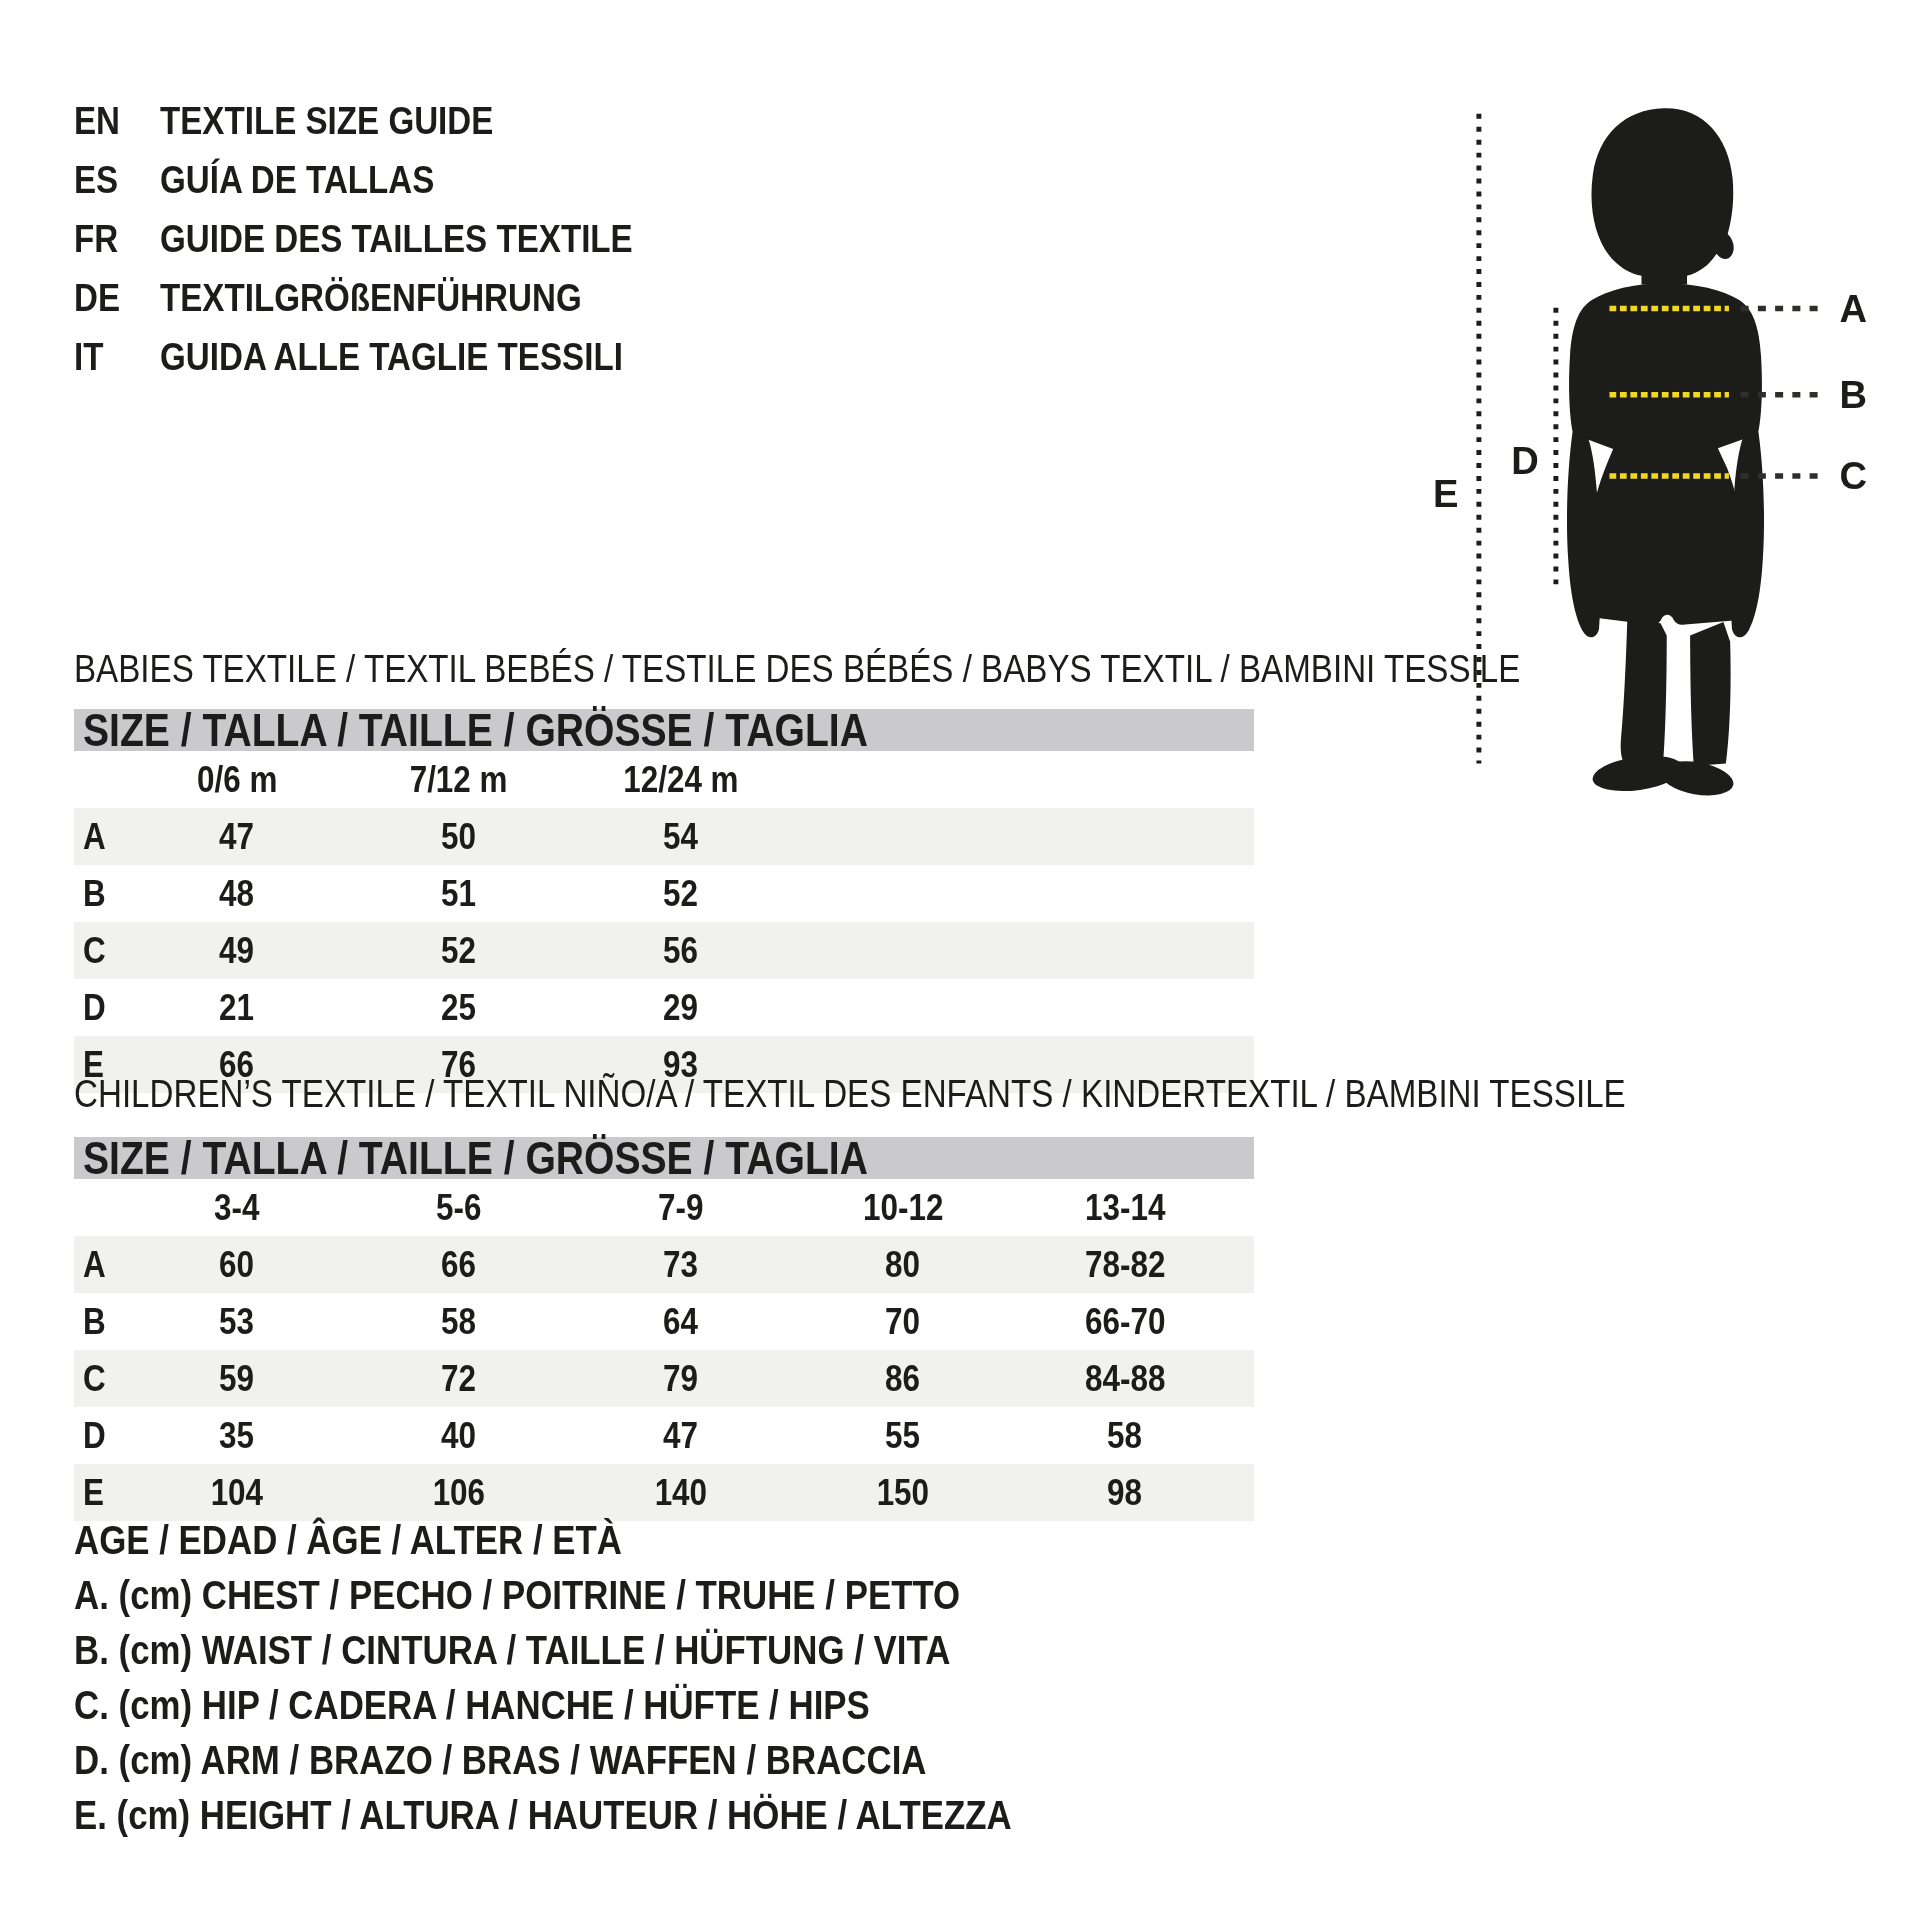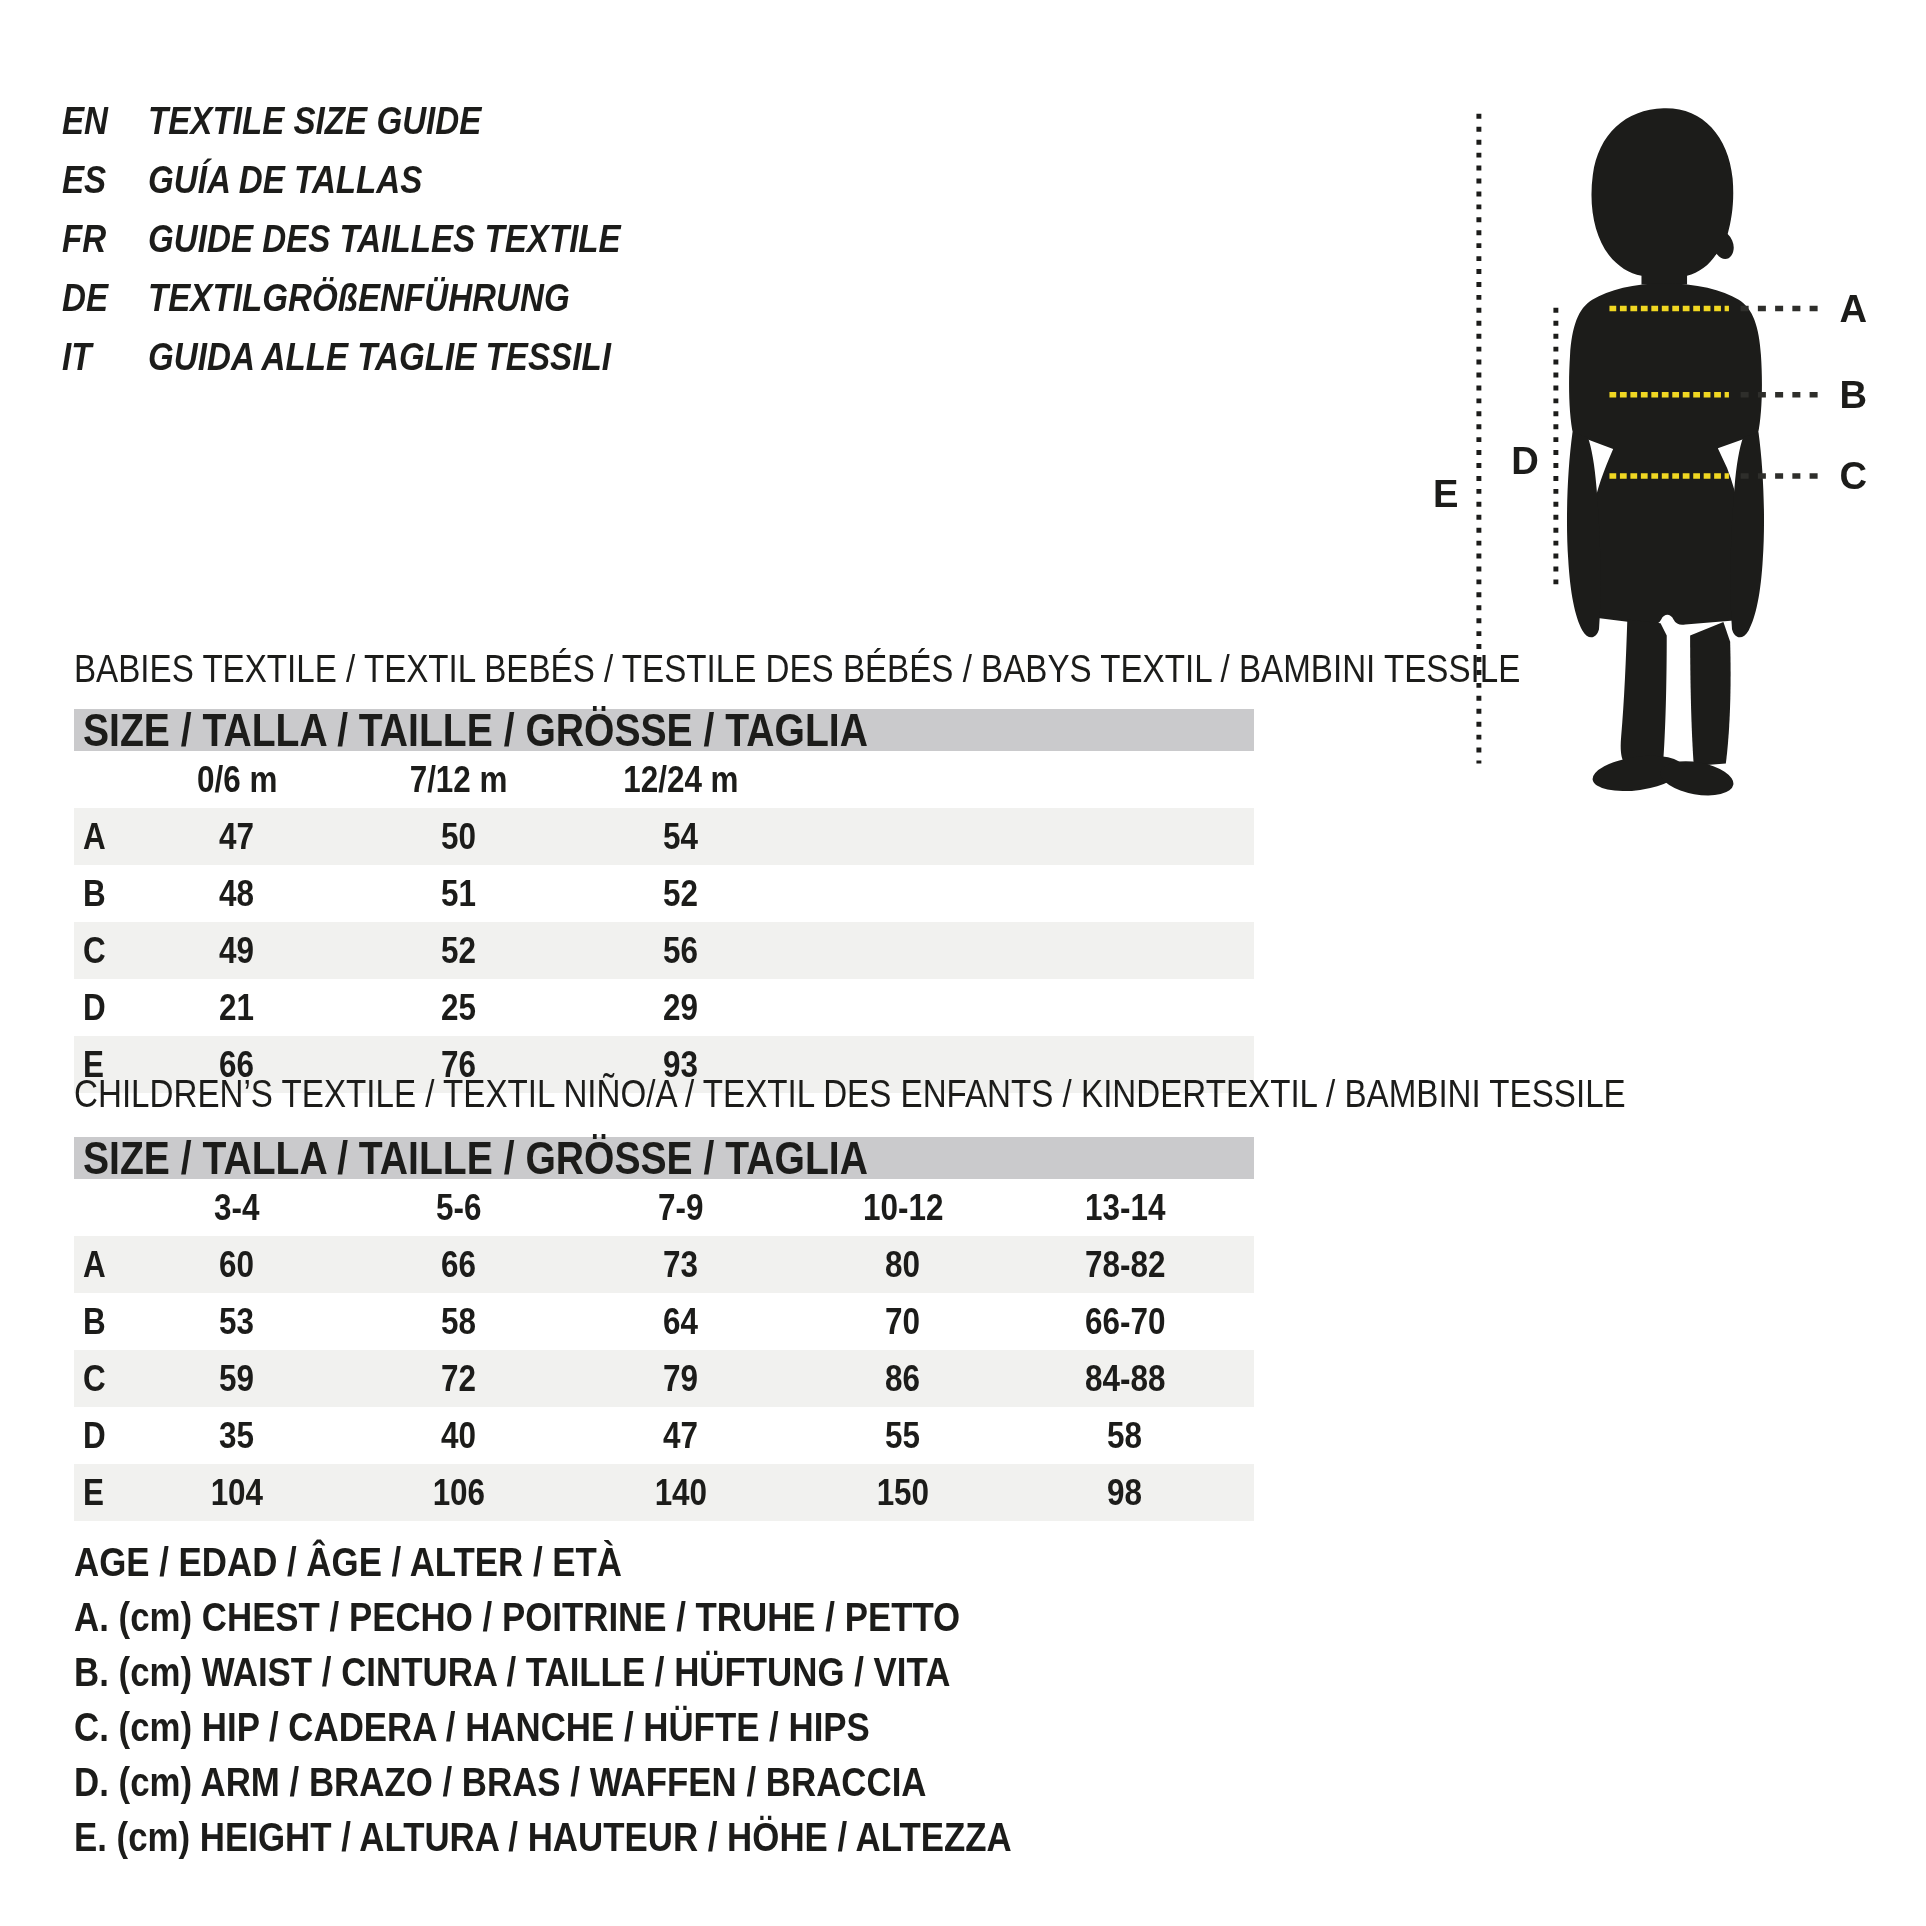--- a/index.html
+++ b/index.html
@@ -24,21 +24,21 @@
   
   .cx, .cxc {
     display: inline-block;
     transform: scaleX(0.85);
     white-space: nowrap;
   }
   .cx  { transform-origin: 0 50%; }
   .cxc { transform-origin: 50% 50%; }
 
   
-  .lang-block { position: absolute; left: 62px; top: 91px; width: 924px; font-style: italic; }
+  .lang-block { position: absolute; left: 74px; top: 91px; width: 924px; }
   .lang-row { display: grid; grid-template-columns: 86px auto; height: 59px; align-items: center; }
   .lang-row .code, .lang-row .title { font-size: 39px; line-height: 1; }
 
   
   .heading { position: absolute; left: 74px; height: 43px; display: flex; align-items: center; font-size: 39px; font-weight: 400; }
   .heading-babies { top: 647px; }
   .heading-children { top: 1072px; }
 
   
   .size-table { position: absolute; left: 74px; width: 1180px; }
@@ -50,21 +50,21 @@
     font-size: 46px;
   }
   .trow { display: grid; align-items: center; height: 57px; font-size: 37px; }
   .cols3 { grid-template-columns: 52px 222px 222px 222px 1fr; }
   .cols5 { grid-template-columns: 52px 222px 222px 222px 222px 222px 1fr; }
   .trow.stripe { background: var(--row_stripe); }
   .trow .lbl { padding-left: 9.2px; text-align: left; }
   .trow .num { text-align: center; }
 
   
-  .legend { position: absolute; left: 74px; top: 1513px; list-style: none; margin-top: 22px; }
+  .legend { position: absolute; left: 74px; top: 1513px; list-style: none; }
   .legend li { height: 55px; display: flex; align-items: center; font-size: 41px; }
 
   
   .figure { position: absolute; left: 1405px; top: 92px; width: 521px; height: 715px; }
   .figure .shape { fill: var(--ink); }
   .lineDot   { stroke: var(--ink); stroke-width: 8; stroke-dasharray: 8 13; }
   .lineYellow{ stroke: var(--measure_yellow); stroke-width: 9; stroke-dasharray: 11 6; }
   .lineDark  { stroke: var(--dash_dark); stroke-width: 9; stroke-dasharray: 13 15; }
   .figLabel  { font-family: "Liberation Sans", sans-serif; font-weight: 700; font-size: 62px; fill: var(--ink); }
 </style>

